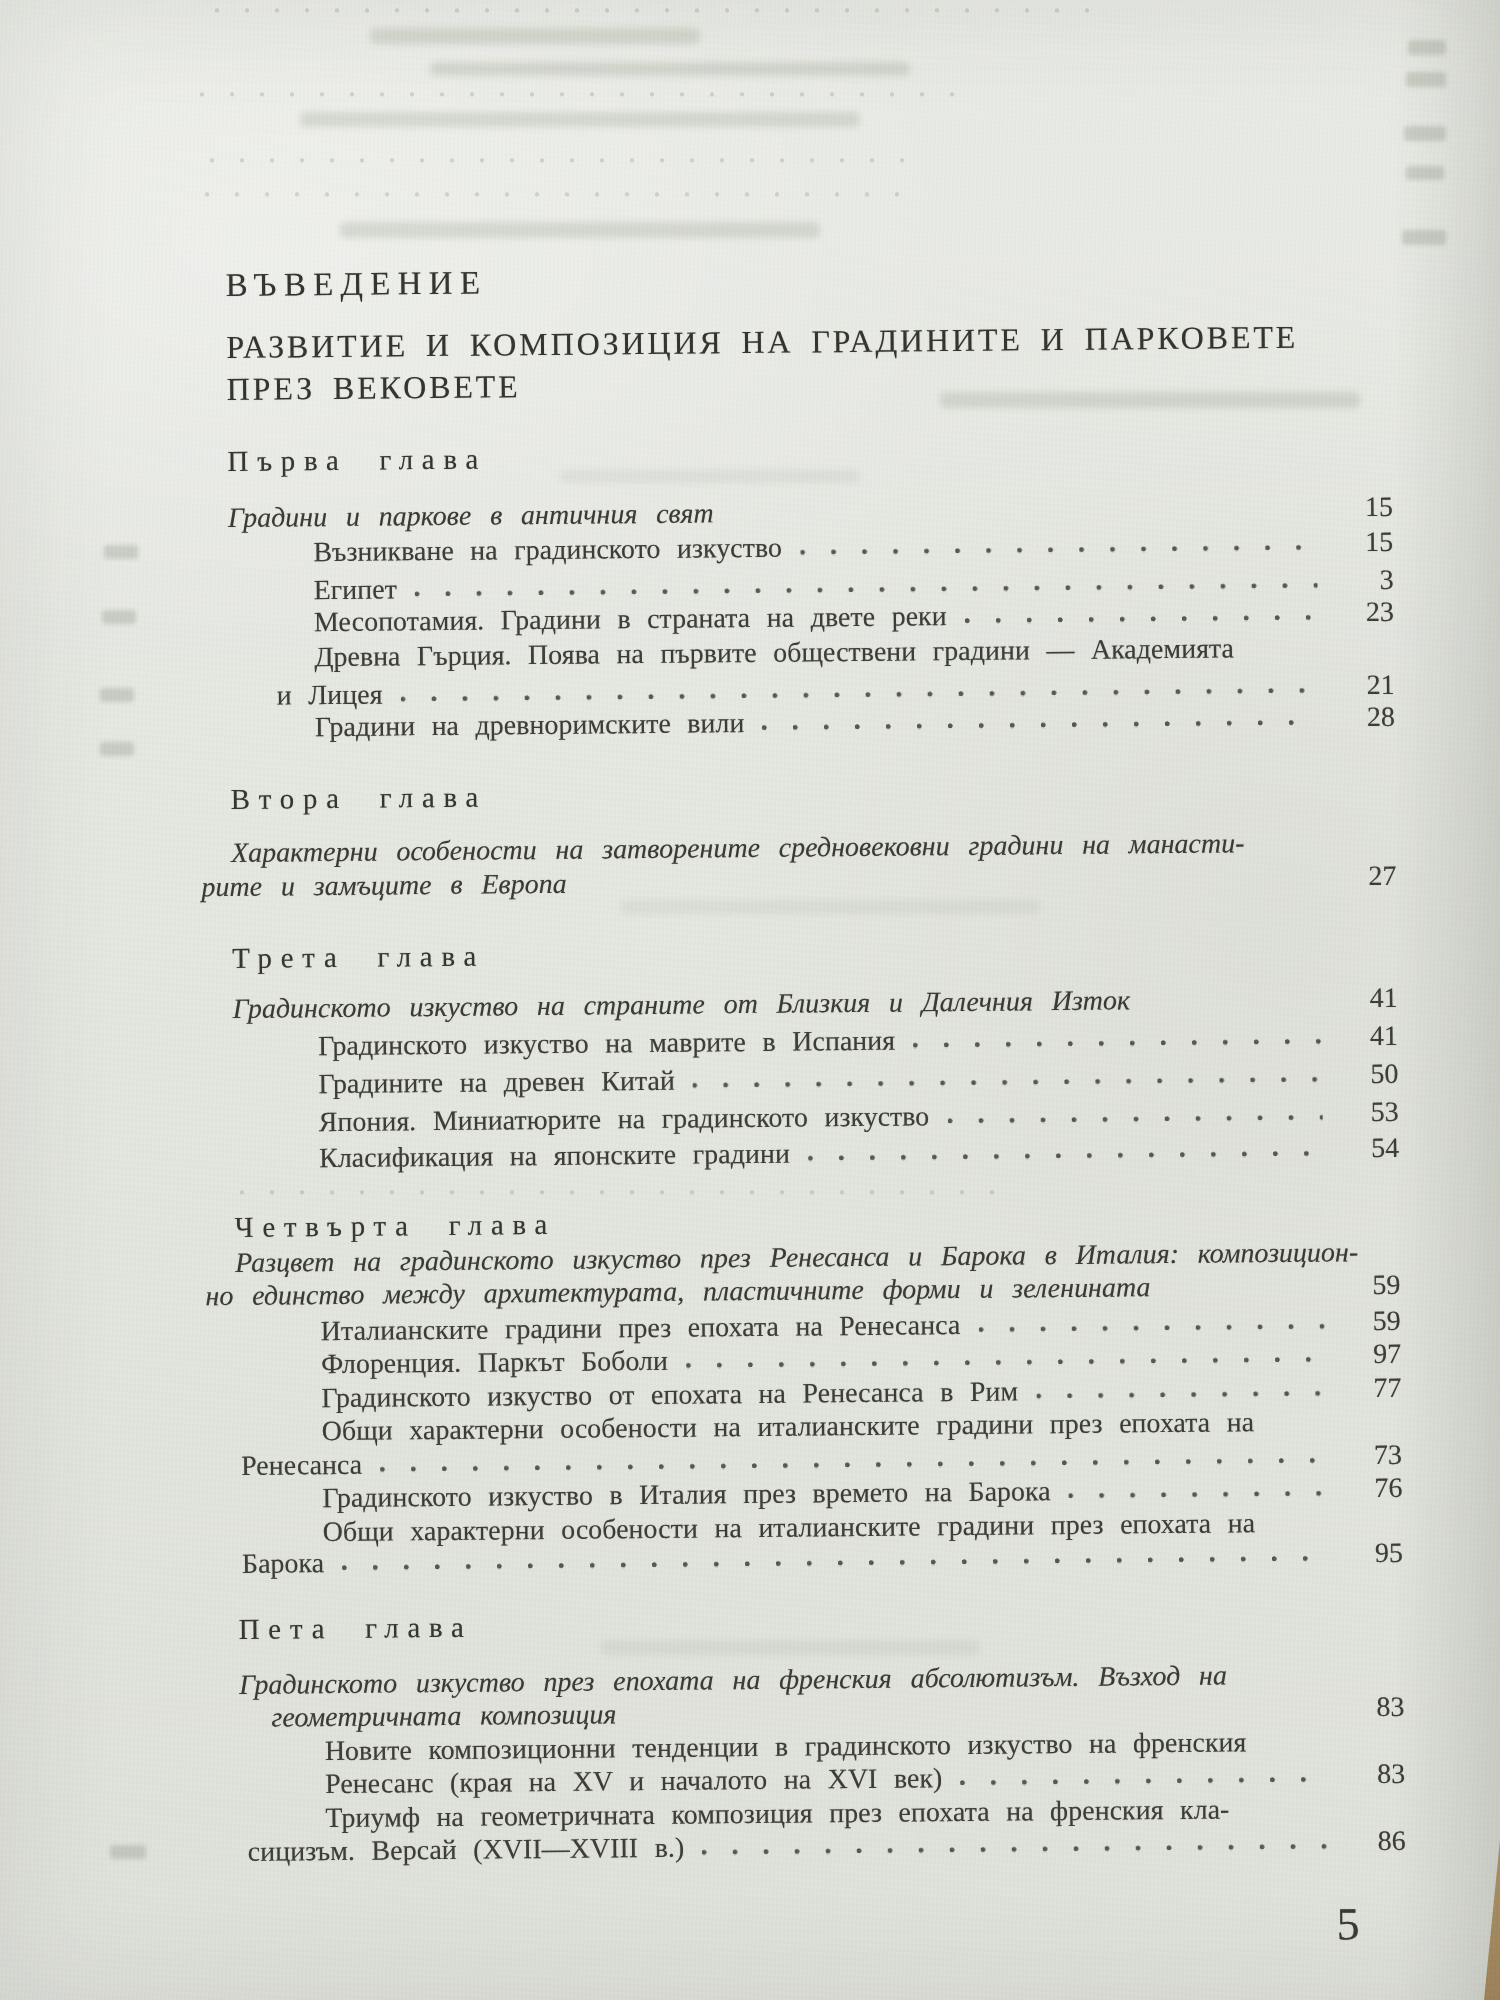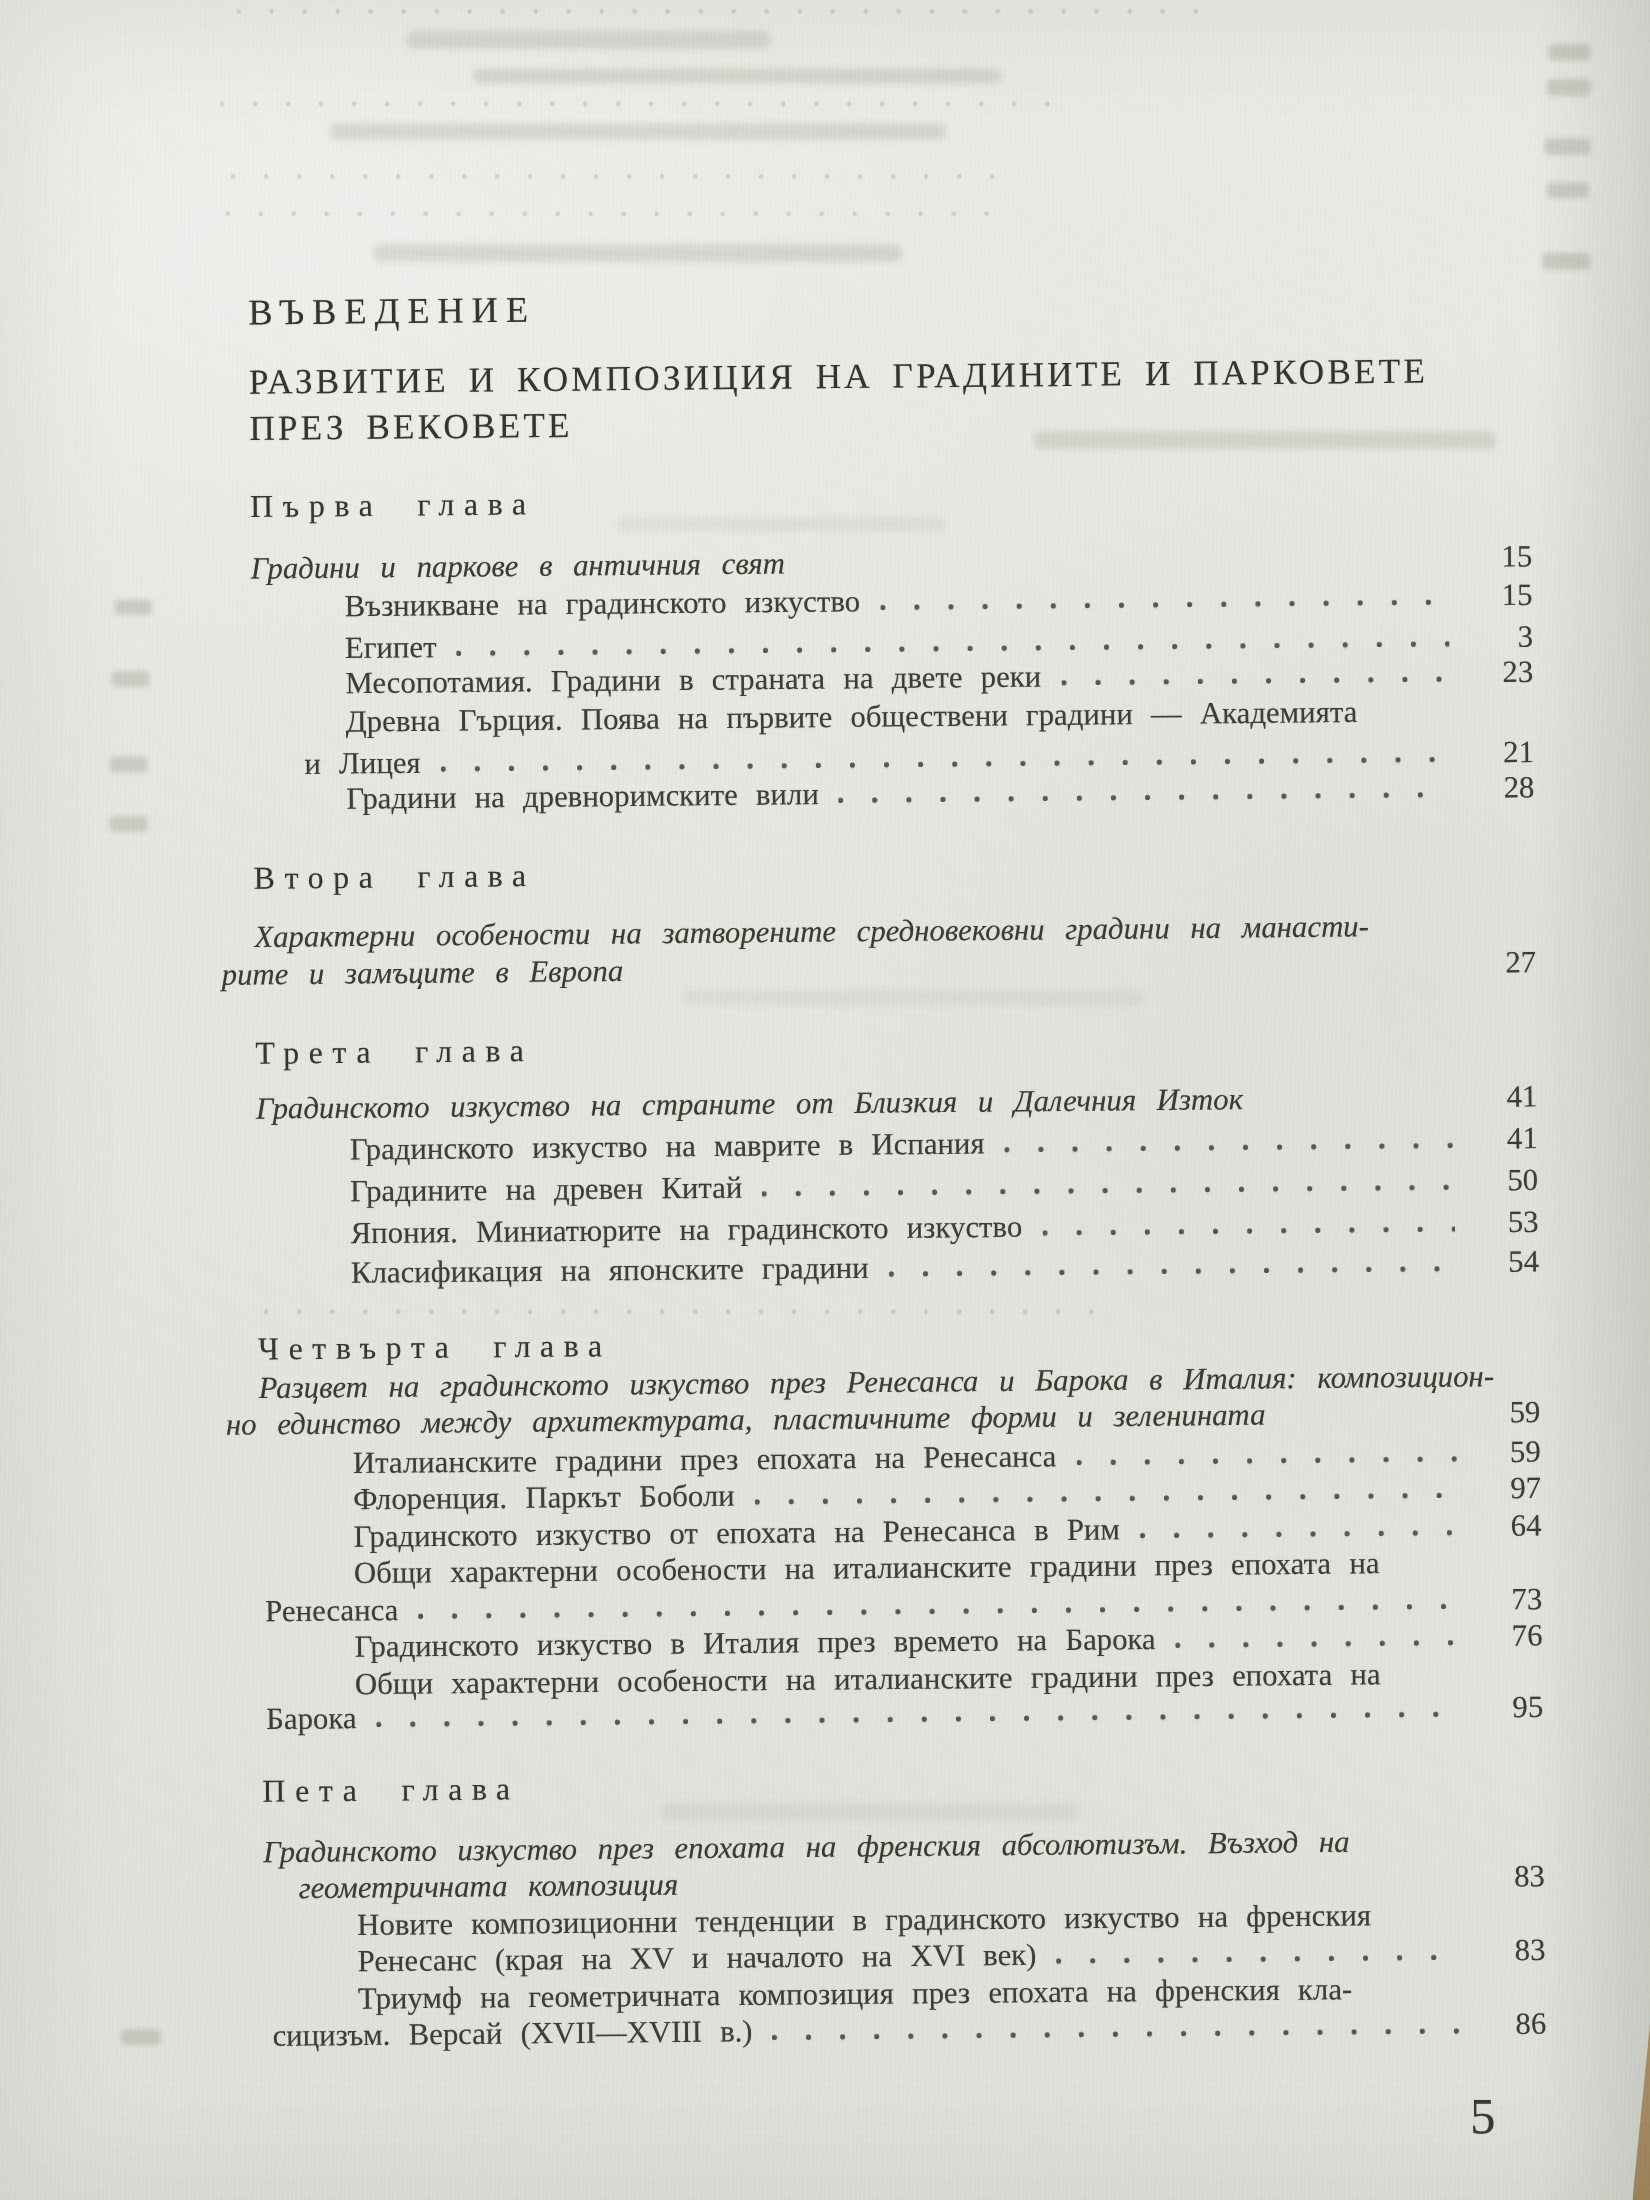--- a/index.html
+++ b/index.html
@@ -196,21 +196,21 @@
         <span class="pg">59</span>
       </div>
       <div class="line sub" style="left: 318px; right: 102px; top: 1344px;">
         <span class="lbl">Флоренция. Паркът Боболи</span>
         <span class="dots"></span>
         <span class="pg">97</span>
       </div>
       <div class="line sub" style="left: 318px; right: 102px; top: 1378px;">
         <span class="lbl">Градинското изкуство от епохата на Ренесанса в Рим</span>
         <span class="dots"></span>
-        <span class="pg">64</span>
+        <span class="pg">77</span>
       </div>
       <div class="line sub" style="left: 318px; right: 102px; top: 1411px;">
         <span class="lbl">Общи характерни особености на италианските градини през  епохата на</span>
       </div>
       <div class="line sub" style="left: 237px; right: 102px; top: 1445px;">
         <span class="lbl">Ренесанса</span>
         <span class="dots"></span>
         <span class="pg">73</span>
       </div>
       <div class="line sub" style="left: 318px; right: 102px; top: 1478px;">

